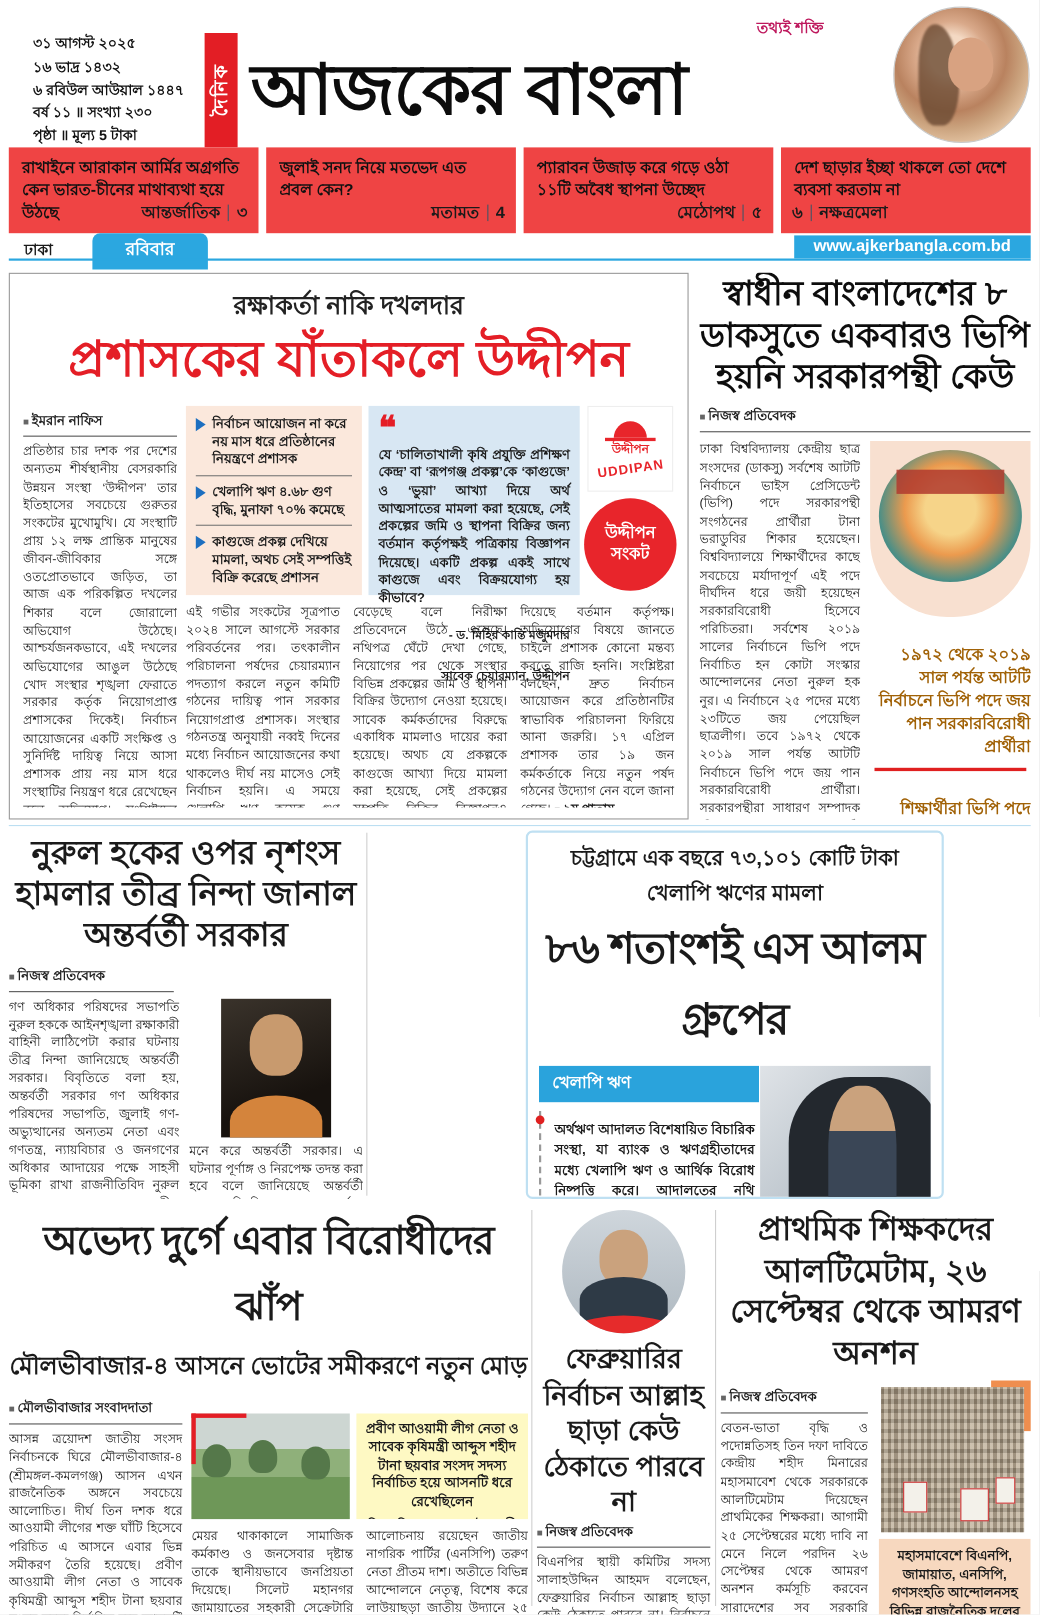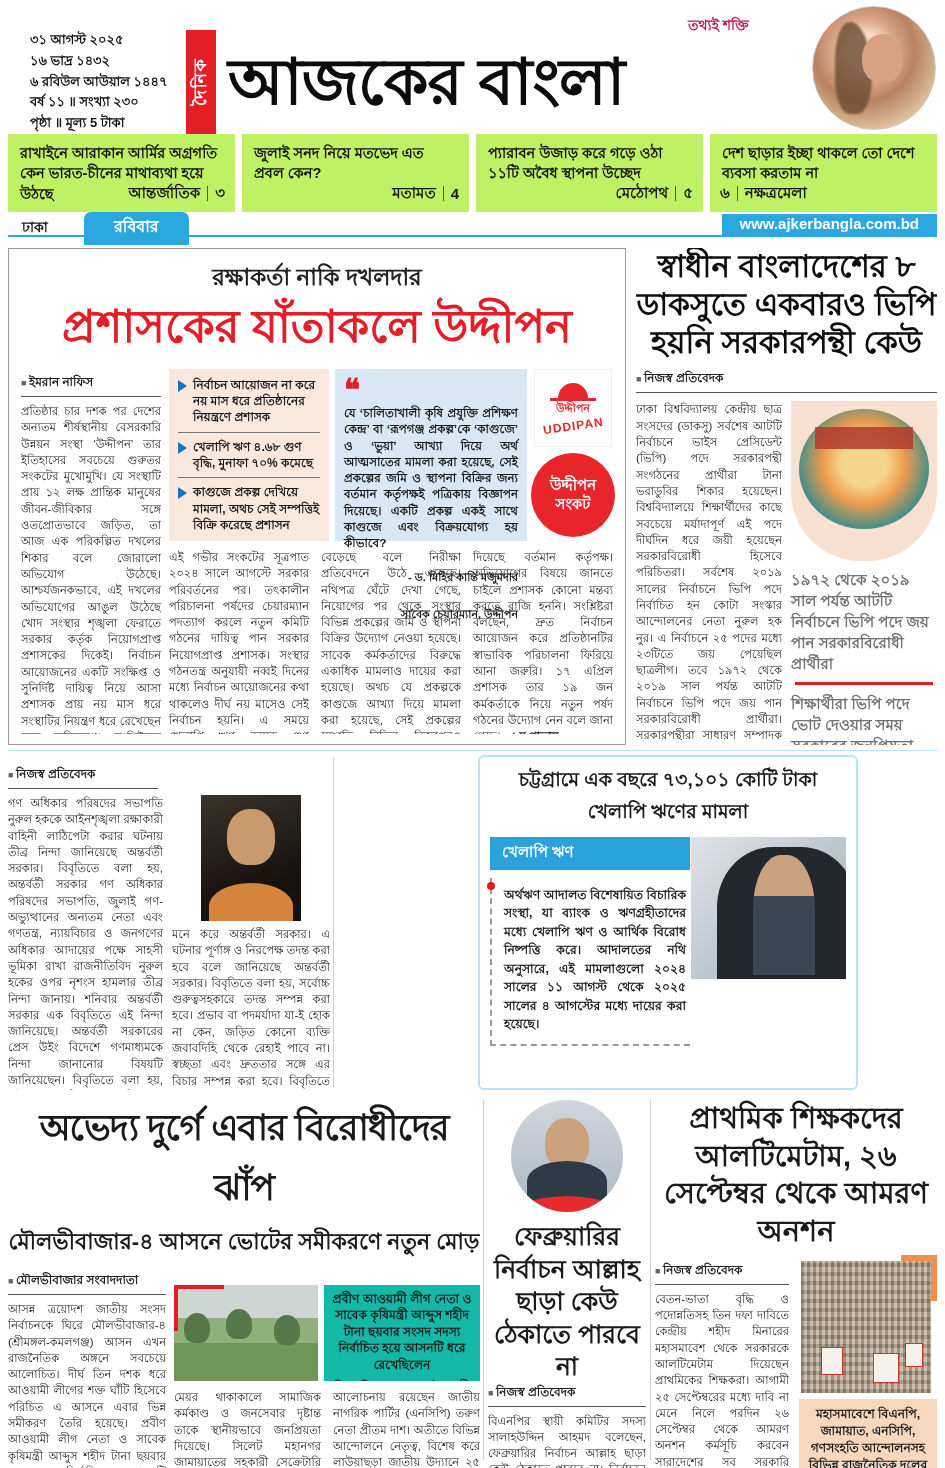--- a/index.html
+++ b/index.html
@@ -14,21 +14,21 @@
               writing-mode:vertical-rl;transform:rotate(180deg);font-weight:700;font-size:17px;letter-spacing:2px;padding:6px 0;height:104px;}
   .brand{font-size:64px;font-weight:800;letter-spacing:-1px;line-height:104px;margin-left:12px;color:#0c0c0c;white-space:nowrap;}
   .tagline{position:absolute;left:688px;top:14px;font-size:14px;font-weight:700;color:#be185d;}
   .portrait{position:absolute;left:812px;top:6px;width:124px;height:124px;border-radius:50%;border:1px solid #c9c9c9;
             background:radial-gradient(circle at 42% 36%,#f4d9c3 0 18%,#d9a98a 30%,#b9825f 48%,#caa27d 62%,#e8c9a8 80%,#f3e0c8 100%);overflow:hidden;}
   .portrait::before{content:"";position:absolute;left:18%;top:12%;width:30%;height:76%;background:#6b4a33;border-radius:40% 60% 40% 40%;filter:blur(1px);opacity:.8;}
   .portrait::after{content:"";position:absolute;left:40%;top:22%;width:34%;height:40%;background:#d8a281;border-radius:50% 50% 45% 45%;}
 
   
   .teasers{position:absolute;left:8px;top:134px;width:929px;height:78px;display:flex;gap:7px;}
-  .teaser{flex:1;background:#bef264;position:relative;padding:9px 12px 24px 12px;}
+  .teaser{flex:1;background:#ef4444;position:relative;padding:9px 12px 24px 12px;}
   .teaser h3{margin:0;font-size:14.5px;font-weight:700;line-height:1.4;color:#111;}
   .t-foot{position:absolute;bottom:6px;right:10px;display:flex;align-items:center;font-weight:700;font-size:15px;}
   .t-foot.left{right:auto;left:10px;}
   .t-sep{width:1px;height:15px;background:#456;margin:0 7px;}
 
   
   .city-tab{position:absolute;left:22px;top:216px;font-size:14px;font-weight:700;}
   .day-tab{position:absolute;left:84px;top:212px;background:#2ba7e0;color:#fff;font-size:16px;font-weight:700;
            padding:2px 30px 4px;border-radius:7px 7px 0 0;}
   .url-bar{position:absolute;right:8px;top:214px;background:#2ba7e0;color:#fff;font-size:15px;font-weight:700;
@@ -71,21 +71,21 @@
   
   .ducsu{position:absolute;left:636px;top:248px;width:301px;height:497px;overflow:hidden;}
   .ducsu-head{font-size:31px;font-weight:800;text-align:center;line-height:1.22;color:#0d0d0d;}
   .ducsu-body{display:flex;gap:9px;margin-top:8px;}
   .ducsu-c1{width:146px;}
   .ducsu-c2{width:146px;}
   .mural{width:146px;height:160px;background:#f8e0d0;border-radius:0 0 70px 70px;position:relative;overflow:hidden;}
   .mural::before{content:"";position:absolute;left:8px;top:8px;right:8px;height:120px;border-radius:50%;
      background:radial-gradient(circle at 50% 45%,#f6d489 0 25%,#eb9a4e 45%,#4c8f86 70%,#27606a 100%);}
   .mural::after{content:"";position:absolute;left:24px;top:26px;width:98px;height:22px;background:#b03a2e;opacity:.85;}
-  .pull{font-size:15px;font-weight:700;text-align:left;line-height:1.4;color:#737373;margin-top:8px;}
+  .pull{font-size:15px;font-weight:700;text-align:right;line-height:1.4;color:#a16207;margin-top:24px;}
   .pull-rule{height:3px;background:#e02020;margin:8px 4px;}
 
   
   .hline{position:absolute;left:8px;width:929px;height:1px;background:#bcdff2;}
 
   
   .nurul{position:absolute;left:8px;top:757px;width:322px;height:333px;overflow:hidden;}
   .nurul-head{font-size:30px;font-weight:800;text-align:center;line-height:1.25;}
   .nurul-body{display:flex;gap:9px;margin-top:6px;}
   .nurul-c1{width:155px;}
@@ -123,21 +123,21 @@
   .moulvi{position:absolute;left:8px;top:1100px;width:472px;height:368px;overflow:hidden;}
   .moulvi-head{font-size:36px;font-weight:800;text-align:center;letter-spacing:-1px;}
   .moulvi-sub{font-size:22px;font-weight:700;text-align:center;margin-top:4px;}
   .moulvi-grid{position:relative;margin-top:10px;height:300px;}
   .moulvi-c1{position:absolute;left:0;top:0;width:158px;height:300px;overflow:hidden;}
   .tea{position:absolute;left:166px;top:14px;width:144px;height:96px;
        background:linear-gradient(180deg,#cdd6d2 0 34%,#8fb07a 34% 60%,#6e9758 60%);position:absolute;overflow:hidden;}
   .tea::before{content:"";position:absolute;left:-10px;top:-14px;width:60px;height:18px;background:#e31e25;}
   .tea::after{content:"";position:absolute;left:-14px;top:-14px;width:18px;height:60px;background:#e31e25;}
   .tea i{position:absolute;width:26px;height:30px;border-radius:50% 50% 40% 40%;background:#55784a;}
-  .moulvi-hl{position:absolute;left:316px;top:14px;width:156px;height:96px;background:#14b8a6;padding:6px 8px;
+  .moulvi-hl{position:absolute;left:316px;top:14px;width:156px;height:96px;background:#fef9c3;padding:6px 8px;
              font-size:12.2px;font-weight:700;text-align:center;line-height:1.35;overflow:hidden;}
   .moulvi-hl p{margin:0 0 6px;}
   .moulvi-c23{position:absolute;left:166px;top:118px;width:306px;height:182px;column-count:2;column-gap:12px;
               font-size:11.4px;line-height:1.43;text-align:justify;overflow:hidden;}
 
   
   .feb{position:absolute;left:488px;top:1100px;width:158px;height:368px;overflow:hidden;}
   .feb-head{font-size:25px;font-weight:800;text-align:center;line-height:1.3;margin-top:8px;}
 
   
@@ -281,36 +281,38 @@
         <div class="pull">শিক্ষার্থীরা ভিপি পদে ভোট দেওয়ার সময় সরকারের জনপ্রিয়তা, শিক্ষানীতির বাস্তবায়ন ও সামগ্রিক রাজনৈতিক পরিস্থিতি বিবেচনা করেন</div>
 
       </div>
     </div>
   </div>
 
   <div class="hline" style="top:750px"></div>
   <div class="vsep" style="left:333px;top:757px;height:330px"></div>
 
   <div class="nurul">
+    <div class="nurul-head">নুরুল হকের ওপর নৃশংস হামলার তীব্র নিন্দা জানাল অন্তর্বর্তী সরকার</div>
     <div class="byline" style="margin-top:8px;width:150px">নিজস্ব প্রতিবেদক</div>
     <div class="nurul-body">
       <div class="nurul-c1 body-txt">গণ অধিকার পরিষদের সভাপতি নুরুল হককে আইনশৃঙ্খলা রক্ষাকারী বাহিনী লাঠিপেটা করার ঘটনায় তীব্র নিন্দা জানিয়েছে অন্তর্বর্তী সরকার। বিবৃতিতে বলা হয়, অন্তর্বর্তী সরকার গণ অধিকার পরিষদের সভাপতি, জুলাই গণ-অভ্যুত্থানের অন্যতম নেতা এবং গণতন্ত্র, ন্যায়বিচার ও জনগণের অধিকার আদায়ের পক্ষে সাহসী ভূমিকা রাখা রাজনীতিবিদ নুরুল হকের ওপর নৃশংস হামলার তীব্র নিন্দা জানায়। শনিবার অন্তর্বর্তী সরকার এক বিবৃতিতে এই নিন্দা জানিয়েছে। অন্তর্বর্তী সরকারের প্রেস উইং বিদেশে গণমাধ্যমকে নিন্দা জানানোর বিষয়টি জানিয়েছেন। বিবৃতিতে বলা হয়, এই ধরনের সহিংসতা ন্যায়বিচার ও জবাবদিহি নিশ্চিতের ঐতিহাসিক সংগ্রামে জাতিকে ঐক্যবদ্ধ করা গণতান্ত্রিক আন্দোলনের স্পিরিটের ওপরেও আঘাত বলে</div>
       <div class="nurul-c2">
         <div class="nurul-photo"></div>
         <div class="body-txt">
           <span>মনে করে অন্তর্বর্তী সরকার। এ ঘটনার পূর্ণাঙ্গ ও নিরপেক্ষ তদন্ত করা হবে বলে জানিয়েছে অন্তর্বর্তী সরকার। বিবৃতিতে বলা হয়, সর্বোচ্চ গুরুত্বসহকারে তদন্ত সম্পন্ন করা হবে। প্রভাব বা পদমর্যাদা যা-ই হোক না কেন, জড়িত কোনো ব্যক্তি জবাবদিহি থেকে রেহাই পাবে না। স্বচ্ছতা এবং দ্রুততার সঙ্গে এর বিচার সম্পন্ন করা হবে। বিবৃতিতে আরও বলা হয়, নুরুল হক এবং তাঁর দলের অন্যান্য আহত সদস্যদের চিকিৎসা কার্যক্রম পর্যবেক্ষণের জন্য বিশেষায়িত মেডিকেল বোর্ড গঠন করা হয়েছে। তাঁদের সর্বোচ্চ মানের চিকিৎসাসেবা নিশ্চিত করতে অন্তর্বর্তী সরকার প্রতিশ্রুতিবদ্ধ। প্রয়োজনে তাঁদের উন্নত চিকিৎসার জন্য রাষ্ট্রীয় খরচে বিদেশে পাঠানো হবে। বিবৃতিতে আরও বলা হয়, ২০১৮ সালে শেখ হাসিনার ফ্যাসিবাদী শাসনের বিরুদ্ধে কোটা সংস্কার আন্দোলনে</span>
           
         </div>
       </div>
     </div>
   </div>
 
 
   <div class="salam">
     <div class="salam-kicker">চট্টগ্রামে এক বছরে ৭৩,১০১ কোটি টাকা খেলাপি ঋণের মামলা</div>
+    <div class="salam-head">৮৬ শতাংশই এস আলম গ্রুপের</div>
     <div class="salam-mid">
       <div class="salam-left">
         <div class="khelapi-label">খেলাপি ঋণ</div>
         <div class="dash-box">
           <p>অর্থঋণ আদালত বিশেষায়িত বিচারিক সংস্থা, যা ব্যাংক ও ঋণগ্রহীতাদের মধ্যে খেলাপি ঋণ ও আর্থিক বিরোধ নিষ্পত্তি করে। আদালতের নথি অনুসারে, এই মামলাগুলো ২০২৪ সালের ১১ আগস্ট থেকে ২০২৫ সালের ৪ আগস্টের মধ্যে দায়ের করা হয়েছে।</p>
         </div>
       </div>
       <div class="office"></div>
     </div>
 

